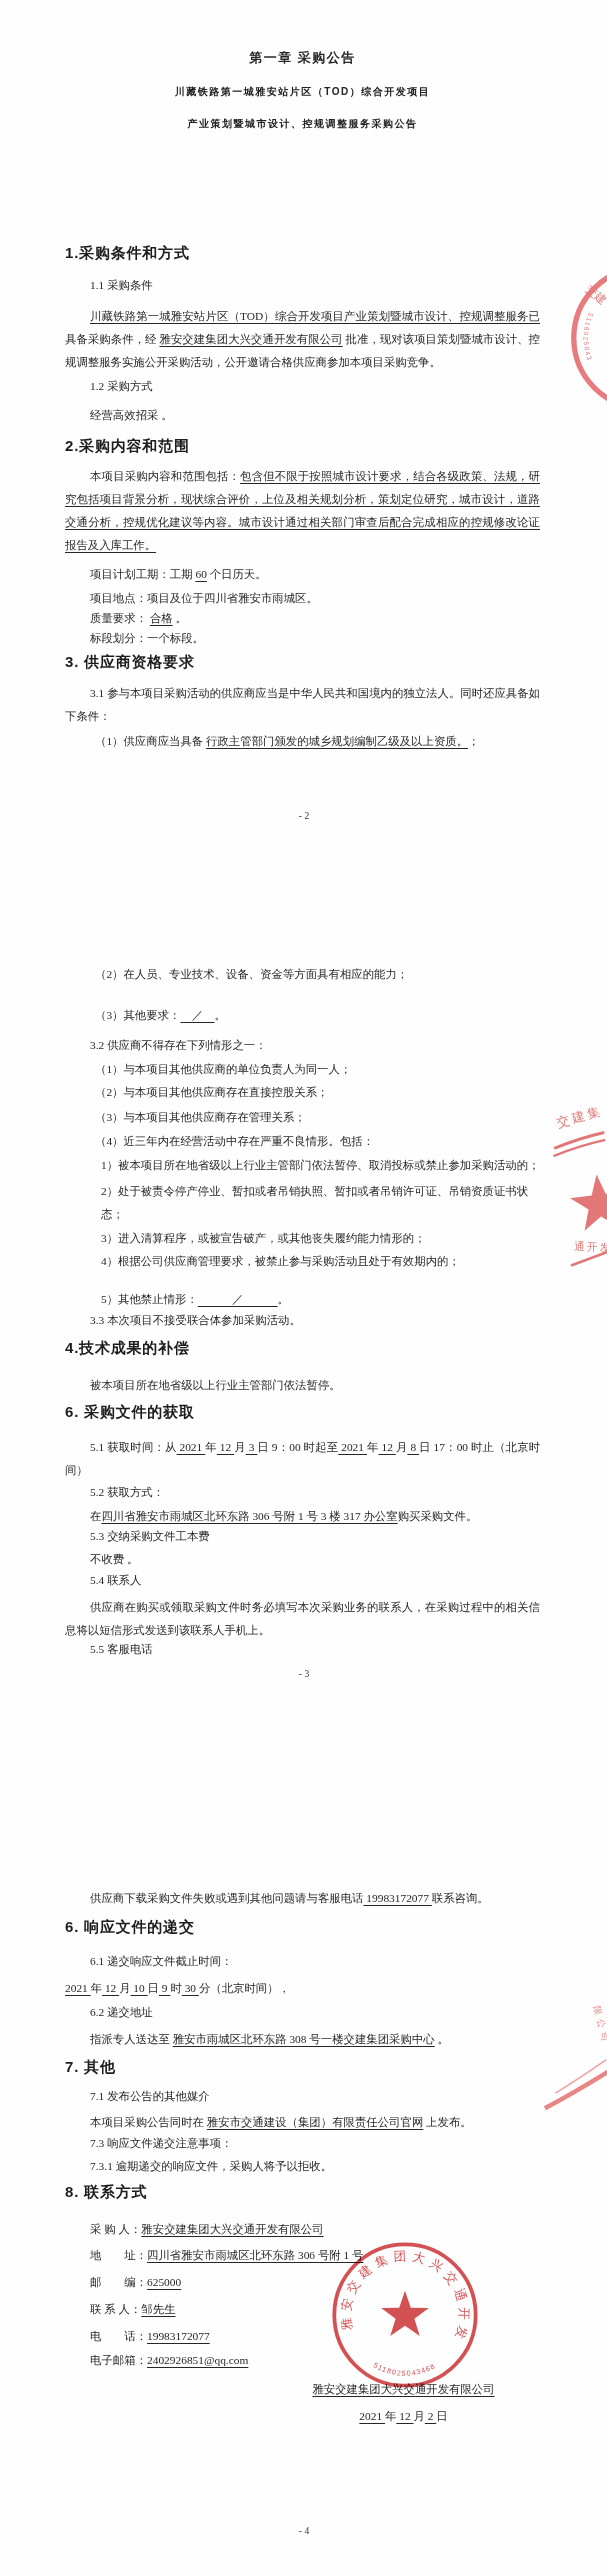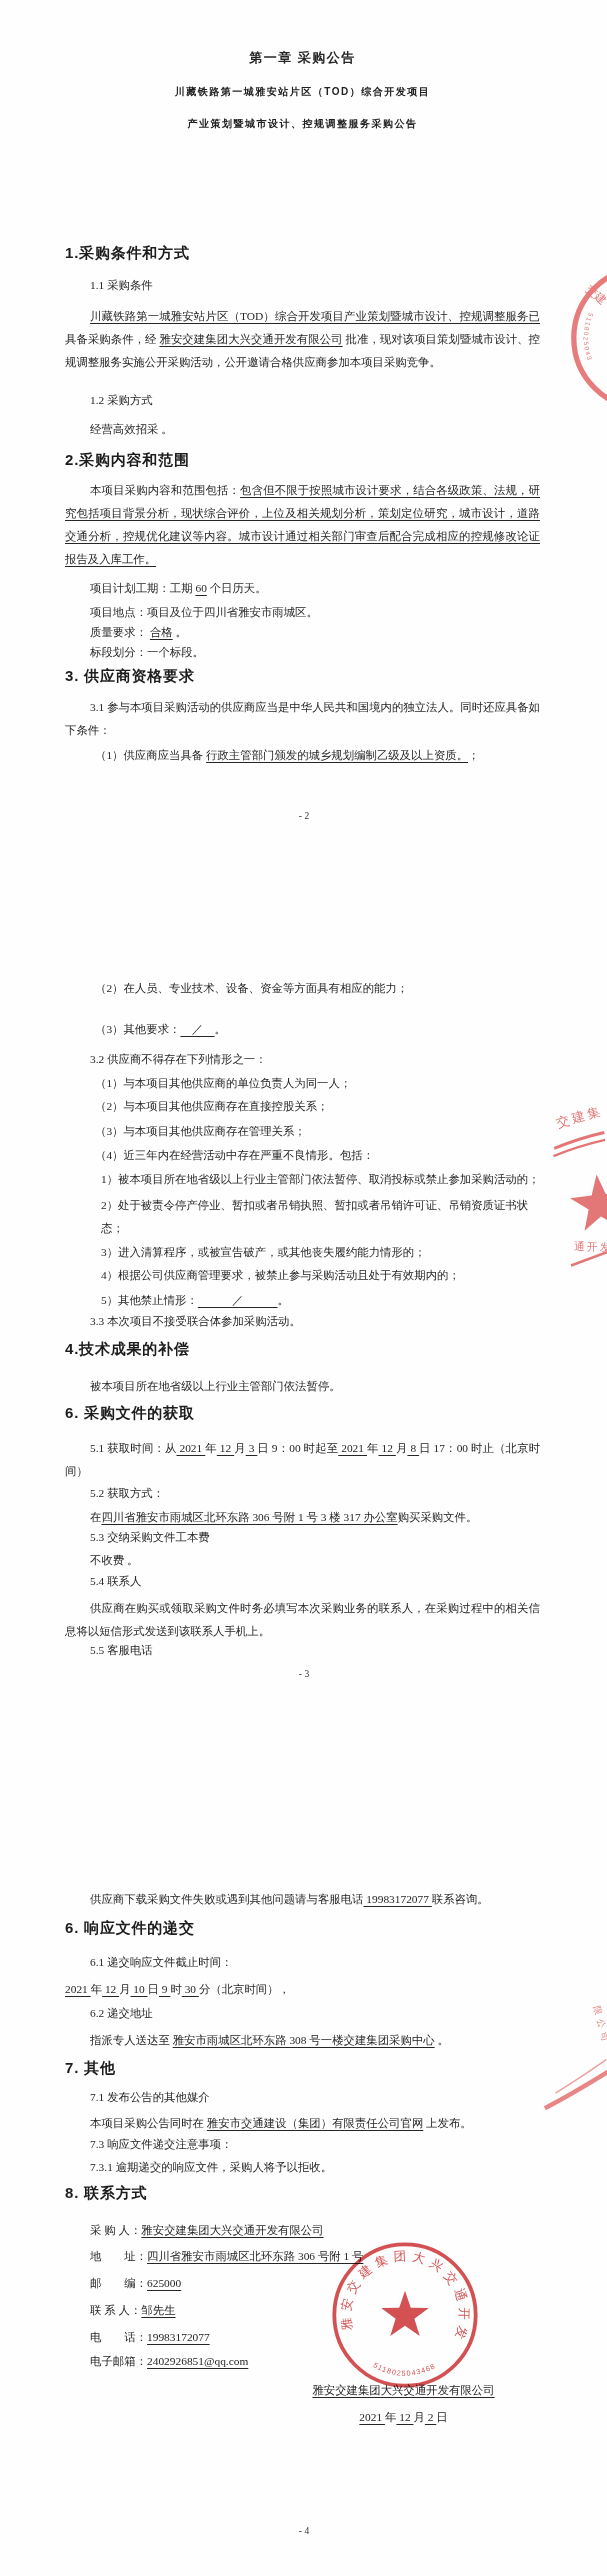--- a/index.html
+++ b/index.html
@@ -36,21 +36,21 @@
 
 <div class="sheet">
 
   <p class="ln center chapter">第一章 采购公告</p>
   <p class="ln center bigtitle" style="margin-top:10.6px">川藏铁路第一城雅安站片区（TOD）综合开发项目</p>
   <p class="ln center bigtitle" style="margin-top:9px">产业策划暨城市设计、控规调整服务采购公告</p>
 
   <p class="ln sh" style="margin-top:106px">1.采购条件和方式</p>
   <p class="ln ind2" style="margin-top:10.6px">1.1 采购条件</p>
   <p class="ln ind2 just" style="margin-top:7.6px"><span class="u">川藏铁路第一城雅安站片区（TOD）综合开发项目产业策划暨城市设计、控规调整服务已</span><span>具备采购条件，经 </span><span class="u">雅安交建集团大兴交通开发有限公司</span><span> 批准，现对该项目策划暨城市设计、控规调整服务实施公开采购活动，公开邀请合格供应商参加本项目采购竞争。</span></p>
-  <p class="ln ind2" style="margin-top:15px">1.2 采购方式</p>
+  <p class="ln ind2" style="margin-top:1px">1.2 采购方式</p>
   <p class="ln ind2" style="margin-top:6px">经营高效招采 。</p>
 
   <p class="ln sh" style="margin-top:7.6px">2.采购内容和范围</p>
   <p class="ln ind2 just" style="margin-top:7.6px"><span>本项目采购内容和范围包括：</span><span class="u">包含但不限于按照城市设计要求，结合各级政策、法规，研究包括项目背景分析，现状综合评价，上位及相关规划分析，策划定位研究，城市设计，道路交通分析，控规优化建议等内容。城市设计通过相关部门审查后配合完成相应的控规修改论证报告及入库工作。</span></p>
   <p class="ln ind2" style="margin-top:6px"><span>项目计划工期：工期 </span><span class="u">60</span><span> 个日历天。</span></p>
   <p class="ln ind2" style="margin-top:1.5px">项目地点：项目及位于四川省雅安市雨城区。</p>
   <p class="ln ind2" style="margin-top:-3px"><span>质量要求： </span><span class="u">合格</span><span> 。</span></p>
   <p class="ln ind2" style="margin-top:-3px">标段划分：一个标段。</p>
 
   <p class="ln sh" style="margin-top:0px">3. 供应商资格要求</p>
@@ -63,21 +63,21 @@
   <p class="ln ind1" style="margin-top:18px"><span>（3）其他要求：</span><span class="u">　／　</span><span>。</span></p>
   <p class="ln ind2" style="margin-top:7px">3.2 供应商不得存在下列情形之一：</p>
   <p class="ln ind1" style="margin-top:1.5px">（1）与本项目其他供应商的单位负责人为同一人；</p>
   <p class="ln ind1" style="margin-top:0px">（2）与本项目其他供应商存在直接控股关系；</p>
   <p class="ln ind1" style="margin-top:1.5px">（3）与本项目其他供应商存在管理关系；</p>
   <p class="ln ind1" style="margin-top:0.8px">（4）近三年内在经营活动中存在严重不良情形。包括：</p>
   <p class="ln ind3" style="margin-top:1.5px">1）被本项目所在地省级以上行业主管部门依法暂停、取消投标或禁止参加采购活动的；</p>
   <p class="ln ind3" style="margin-top:2.3px">2）处于被责令停产停业、暂扣或者吊销执照、暂扣或者吊销许可证、吊销资质证书状态；</p>
   <p class="ln ind3" style="margin-top:1.5px">3）进入清算程序，或被宣告破产，或其他丧失履约能力情形的；</p>
   <p class="ln ind3" style="margin-top:0px">4）根据公司供应商管理要求，被禁止参与采购活动且处于有效期内的；</p>
-  <p class="ln ind3" style="margin-top:2px"><span>5）其他禁止情形：</span><span class="u">　　　／　　　</span><span>。</span></p>
+  <p class="ln ind3" style="margin-top:15px"><span>5）其他禁止情形：</span><span class="u">　　　／　　　</span><span>。</span></p>
   <p class="ln ind2" style="margin-top:-2.3px">3.3 本次项目不接受联合体参加采购活动。</p>
 
   <p class="ln sh" style="margin-top:3.8px">4.技术成果的补偿</p>
   <p class="ln ind2" style="margin-top:15px">被本项目所在地省级以上行业主管部门依法暂停。</p>
 
   <p class="ln sh" style="margin-top:3.8px">6. 采购文件的获取</p>
   <p class="ln ind2 just" style="margin-top:13px"><span>5.1 获取时间：从</span><span class="u"> 2021 </span><span>年</span><span class="u"> 12 </span><span>月</span><span class="u"> 3 </span><span>日 9：00 时起至</span><span class="u"> 2021 </span><span>年</span><span class="u"> 12 </span><span>月</span><span class="u"> 8 </span><span>日 17：00 时止（北京时间）</span></p>
   <p class="ln ind2" style="margin-top:-1.5px">5.2 获取方式：</p>
   <p class="ln ind2" style="margin-top:1.5px"><span>在</span><span class="u">四川省雅安市雨城区北环东路 306 号附 1 号 3 楼 317 办公室</span><span>购买采购文件。</span></p>
   <p class="ln ind2" style="margin-top:-3px">5.3 交纳采购文件工本费</p>

